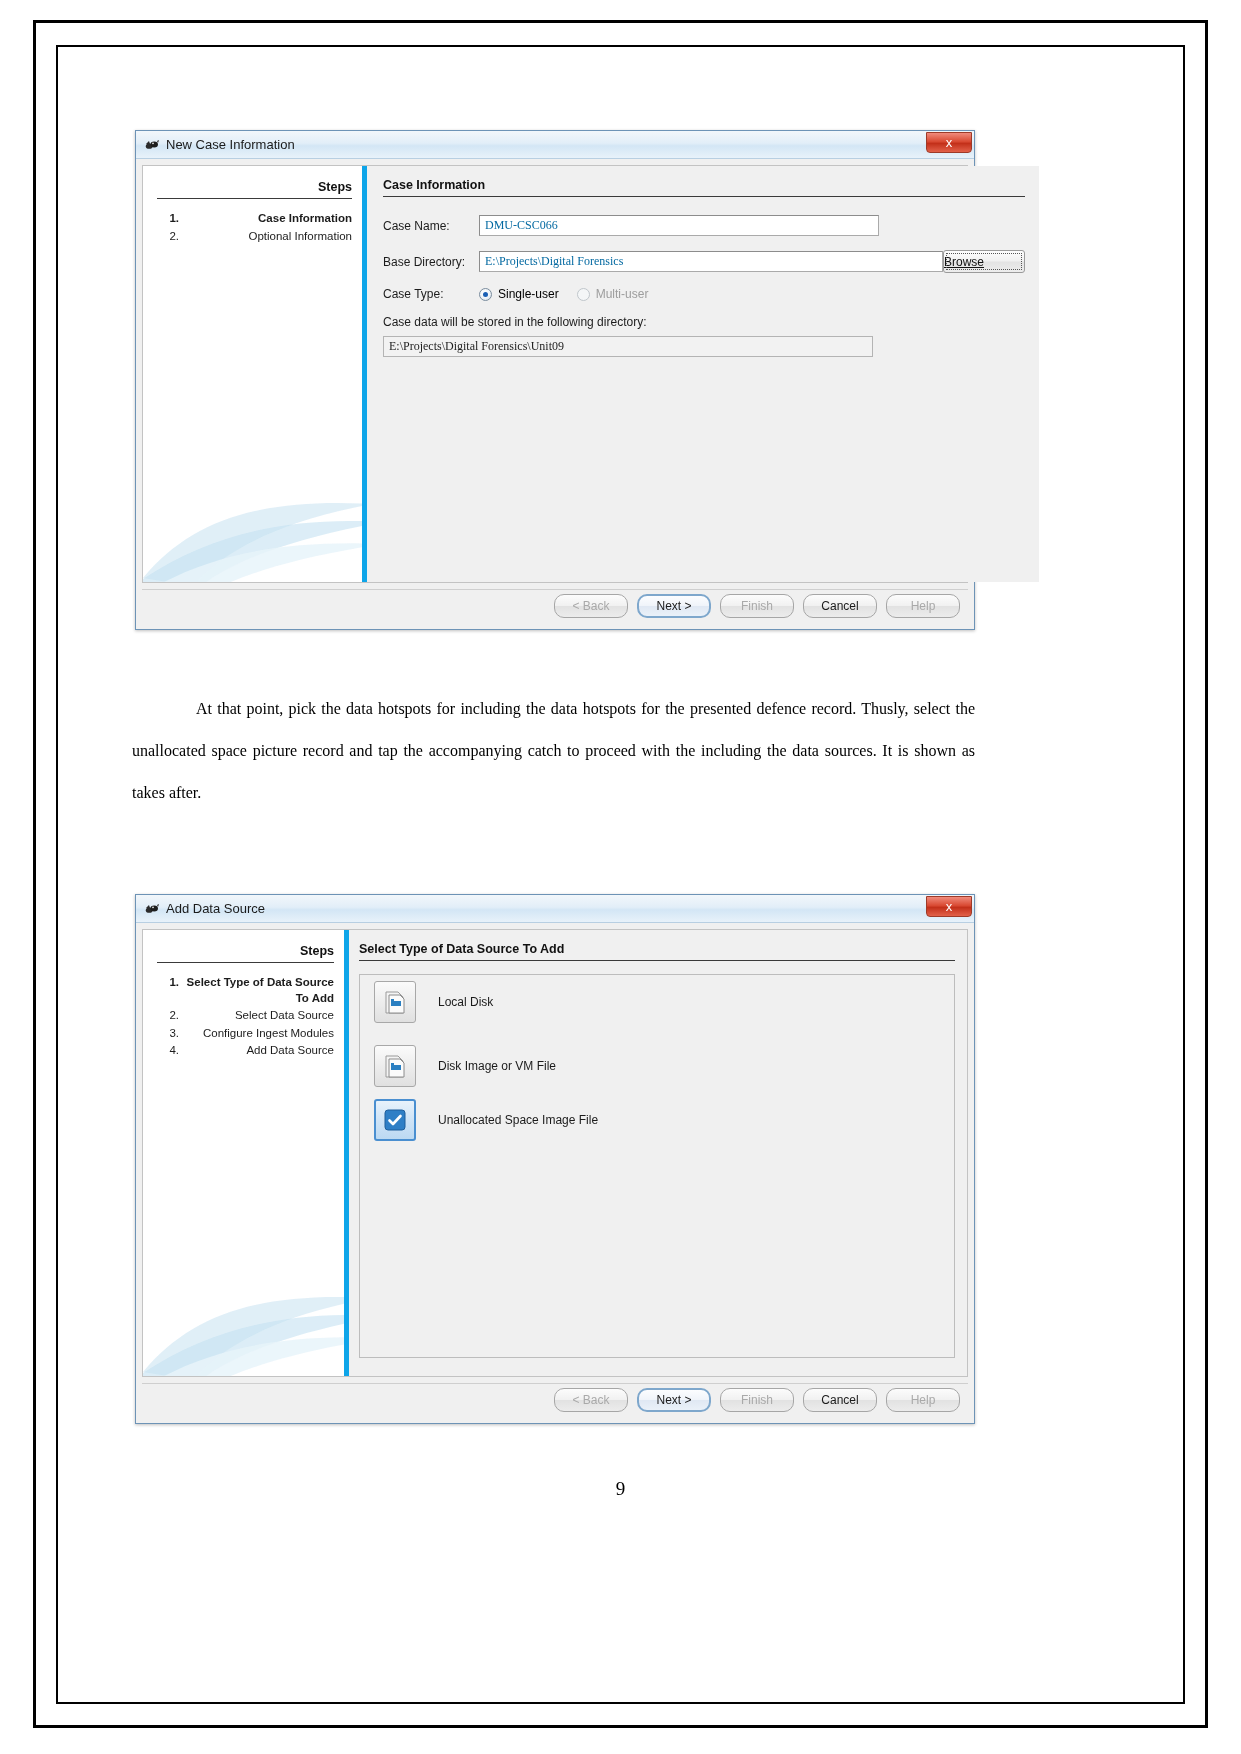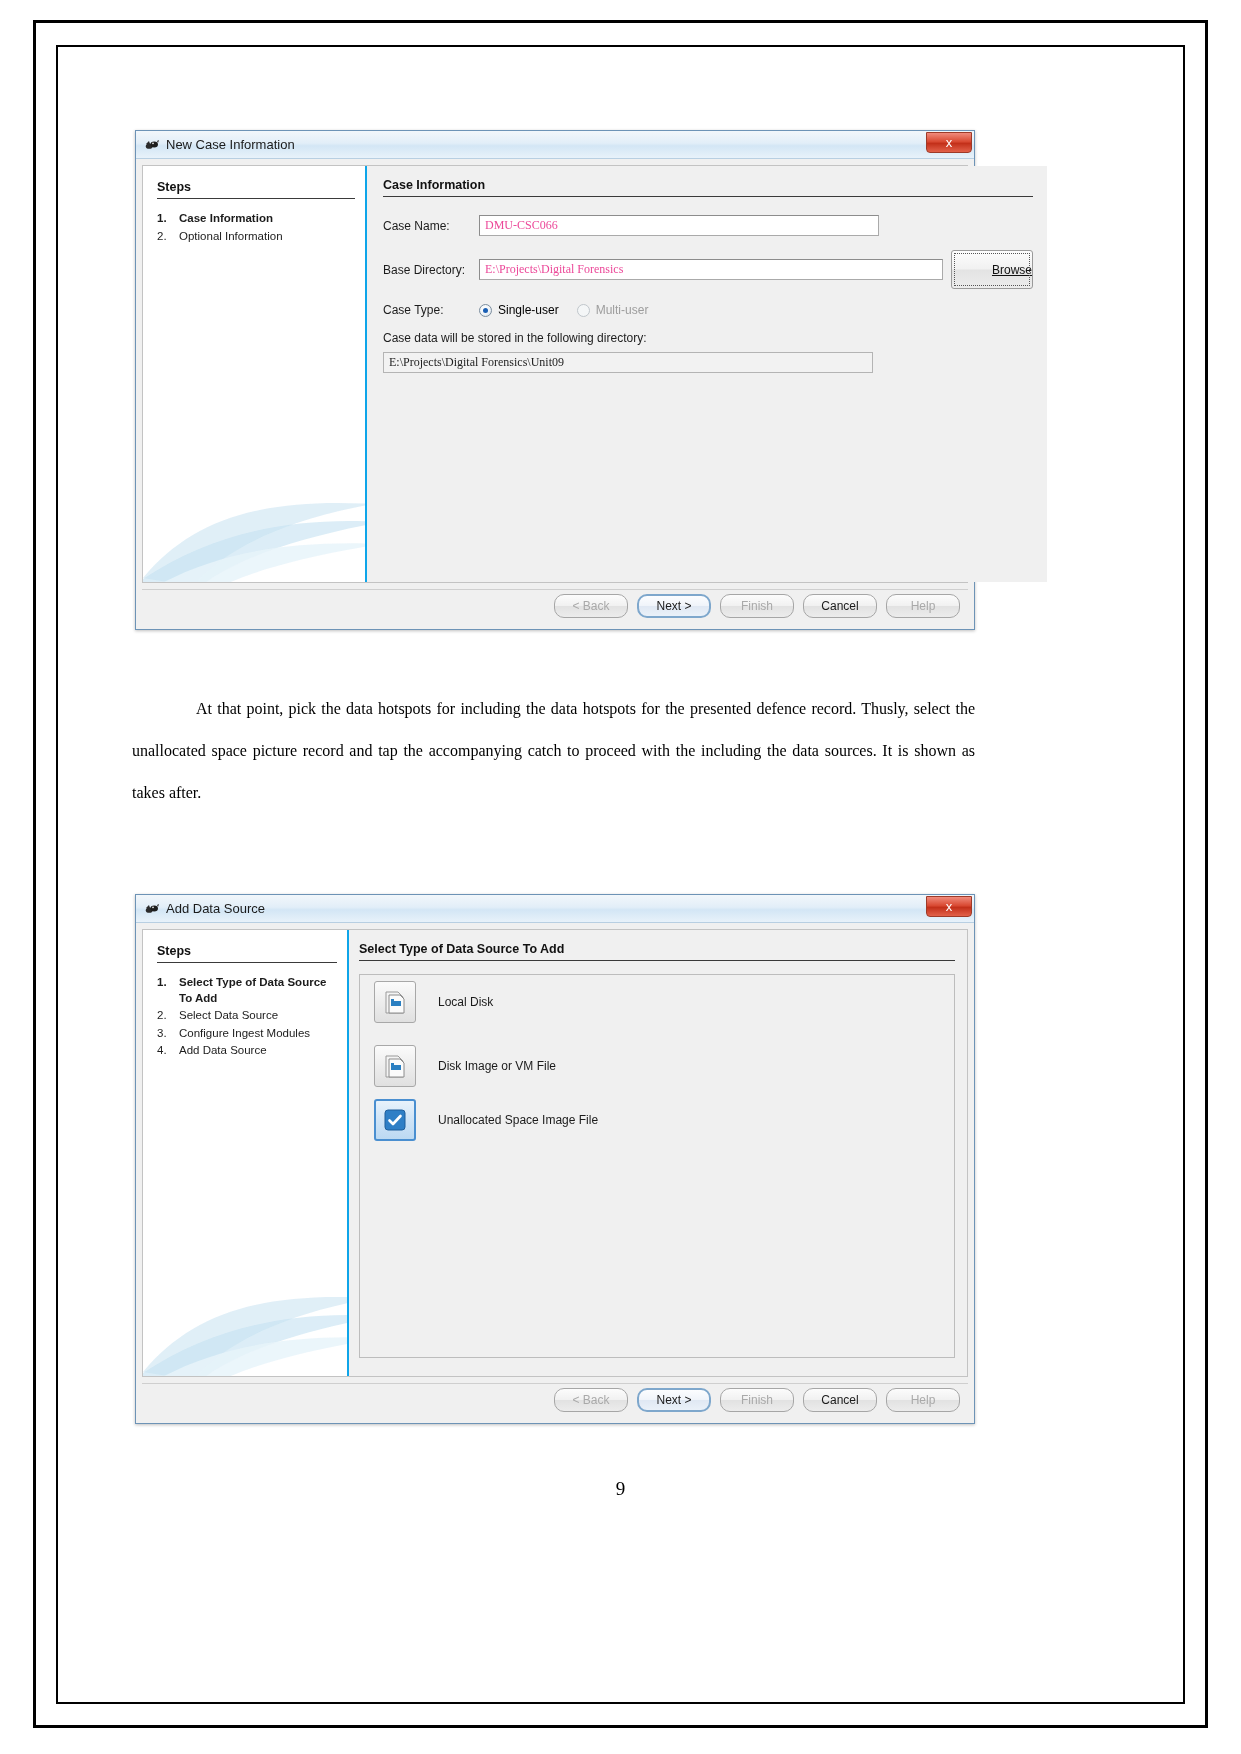--- a/index.html
+++ b/index.html
@@ -96,24 +96,25 @@
     box-sizing: border-box;
     display: flex;
   }
 
   
   .steps-pane {
     width: 224px;
     flex: 0 0 auto;
     background: #ffffff;
     position: relative;
-    border-right: 2px solid #0ea5e9;
+    border-right: 5px solid #0ea5e9;
     padding: 14px 10px 0 14px;
     box-sizing: border-box;
     overflow: hidden;
+    text-align: right;
   }
   .steps-head {
     font-size: 12.5px;
     font-weight: bold;
     color: #111;
     border-bottom: 1px solid #3a3a3a;
     padding-bottom: 4px;
     margin-bottom: 12px;
   }
   .steps-list { list-style: none; margin: 0; padding: 0; }
@@ -170,38 +171,37 @@
   }
   .text-input {
     height: 21px;
     background: #fff;
     border: 1px solid #aaa;
     border-top-color: #8c8c8c;
     border-left-color: #8c8c8c;
     box-sizing: border-box;
     font-size: 12px;
     font-family: "Liberation Serif", serif;
-    color: #ec4899;
+    color: #0369a1;
     padding: 0 5px;
     line-height: 19px;
     white-space: nowrap;
     overflow: hidden;
   }
   .browse-btn {
-    margin-left: 8px;
     width: 82px;
-    height: 39px;
+    height: 23px;
     font-size: 12px;
     background: linear-gradient(180deg,#fdfdfd 0%,#f1f1f1 48%,#e3e3e3 52%,#ededed 100%);
     border: 1px solid #9a9a9a;
     border-radius: 3px;
     color: #111;
     display: flex;
     align-items: center;
-    justify-content: flex-end;
+    justify-content: flex-start;
     box-sizing: border-box;
     cursor: pointer;
     outline: 1px dotted #555;
     outline-offset: -4px;
     font-family: "Liberation Sans", sans-serif;
   }
   .browse-btn .u { text-decoration: underline; }
 
   .radio-group { display: flex; align-items: center; }
   .radio-item { display: flex; align-items: center; margin-right: 18px; font-size: 12px; }

